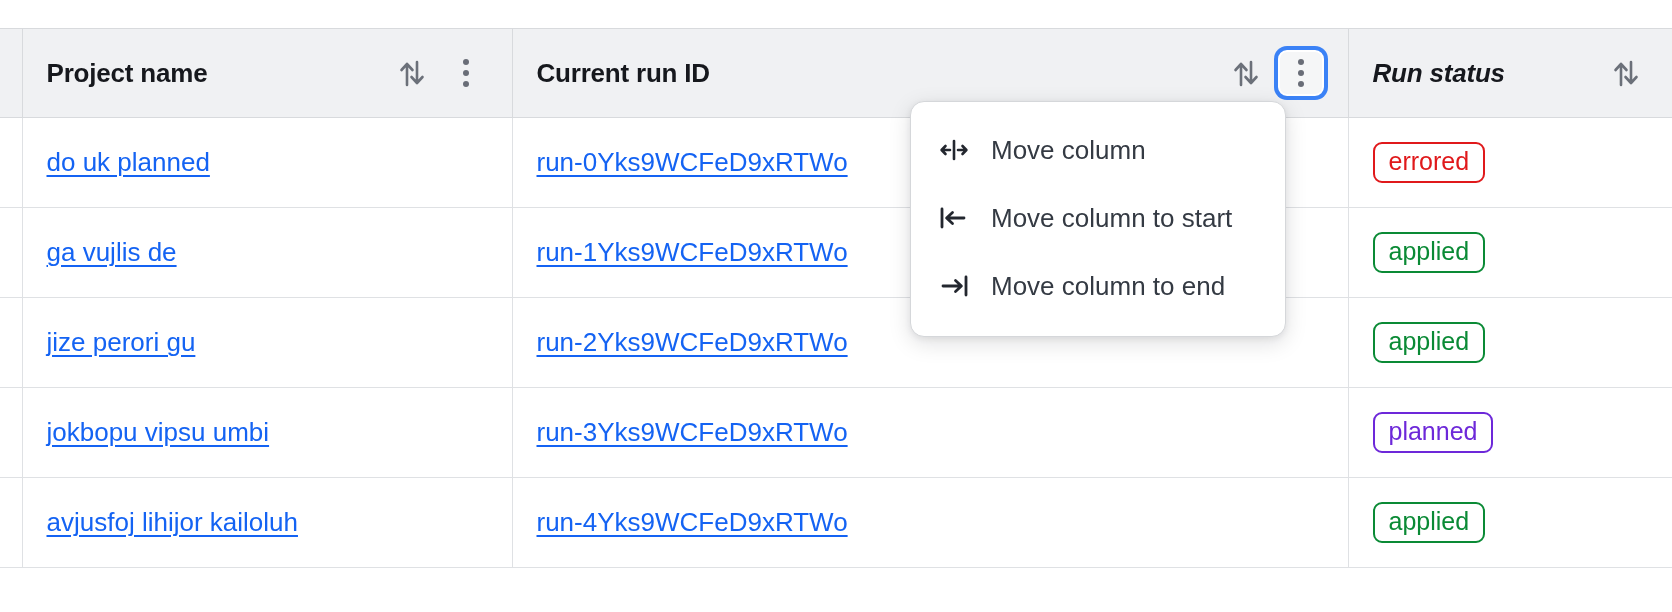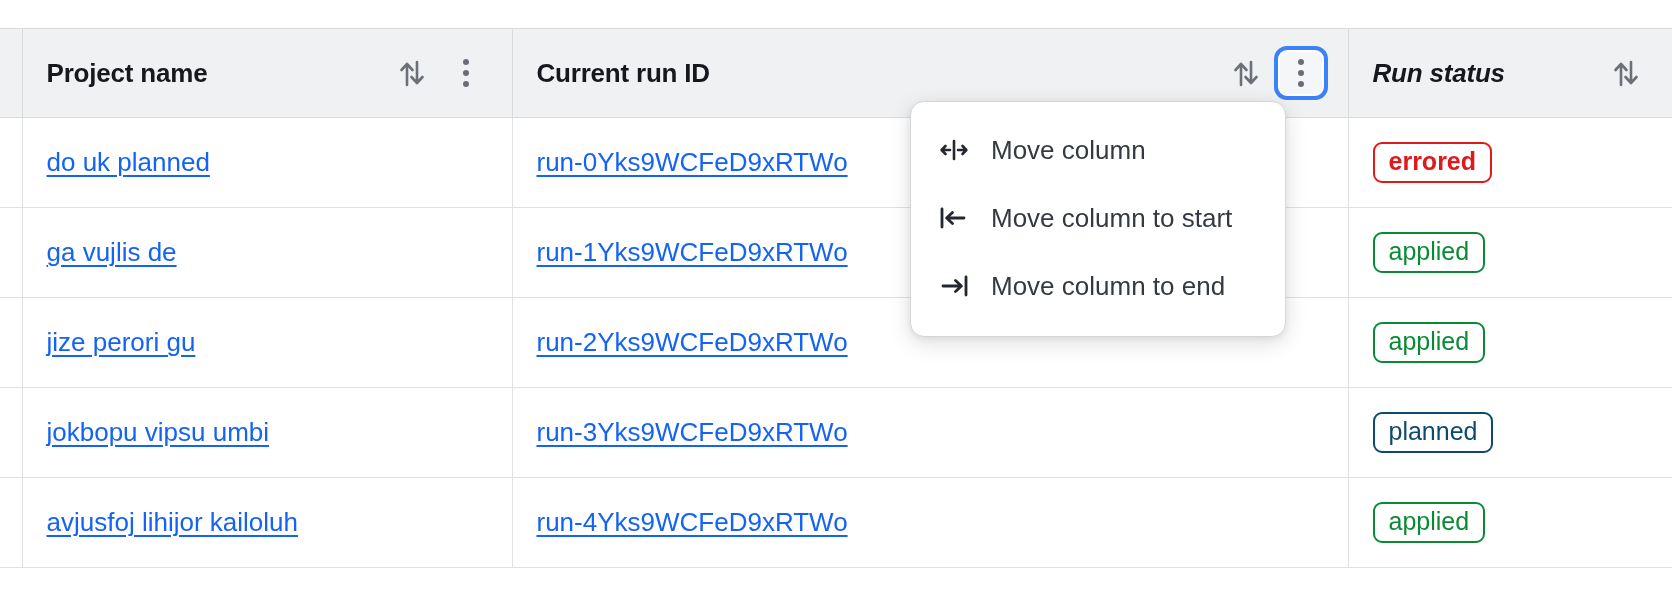--- a/index.html
+++ b/index.html
@@ -246,39 +246,39 @@
           </div>
         </th>
       </tr>
     </thead>
 
     <tbody id="table-body">
         <tr>
           <td class="select-col"></td>
           <td><a class="cell-link" href="#">do uk planned</a></td>
           <td><a class="cell-link" href="#">run-0Yks9WCFeD9xRTWo</a></td>
-          <td><span class="badge" style="color: rgb(224, 25, 27); font-weight: bold;">errored</span></td>
+          <td><span class="badge" style="color: rgb(224, 25, 27);">errored</span></td>
         </tr>
         <tr>
           <td class="select-col"></td>
           <td><a class="cell-link" href="#">ga vujlis de</a></td>
           <td><a class="cell-link" href="#">run-1Yks9WCFeD9xRTWo</a></td>
           <td><span class="badge" style="color: rgb(10, 138, 53);">applied</span></td>
         </tr>
         <tr>
           <td class="select-col"></td>
           <td><a class="cell-link" href="#">jize perori gu</a></td>
           <td><a class="cell-link" href="#">run-2Yks9WCFeD9xRTWo</a></td>
           <td><span class="badge" style="color: rgb(10, 138, 53);">applied</span></td>
         </tr>
         <tr>
           <td class="select-col"></td>
           <td><a class="cell-link" href="#">jokbopu vipsu umbi</a></td>
           <td><a class="cell-link" href="#">run-3Yks9WCFeD9xRTWo</a></td>
-          <td><span class="badge" style="color: #0c4a6e;">planned</span></td>
+          <td><span class="badge" style="color: #6d28d9;">planned</span></td>
         </tr>
         <tr>
           <td class="select-col"></td>
           <td><a class="cell-link" href="#">avjusfoj lihijor kailoluh</a></td>
           <td><a class="cell-link" href="#">run-4Yks9WCFeD9xRTWo</a></td>
           <td><span class="badge" style="color: rgb(10, 138, 53);">applied</span></td>
         </tr>
       </tbody>
   </table>
 </div>

